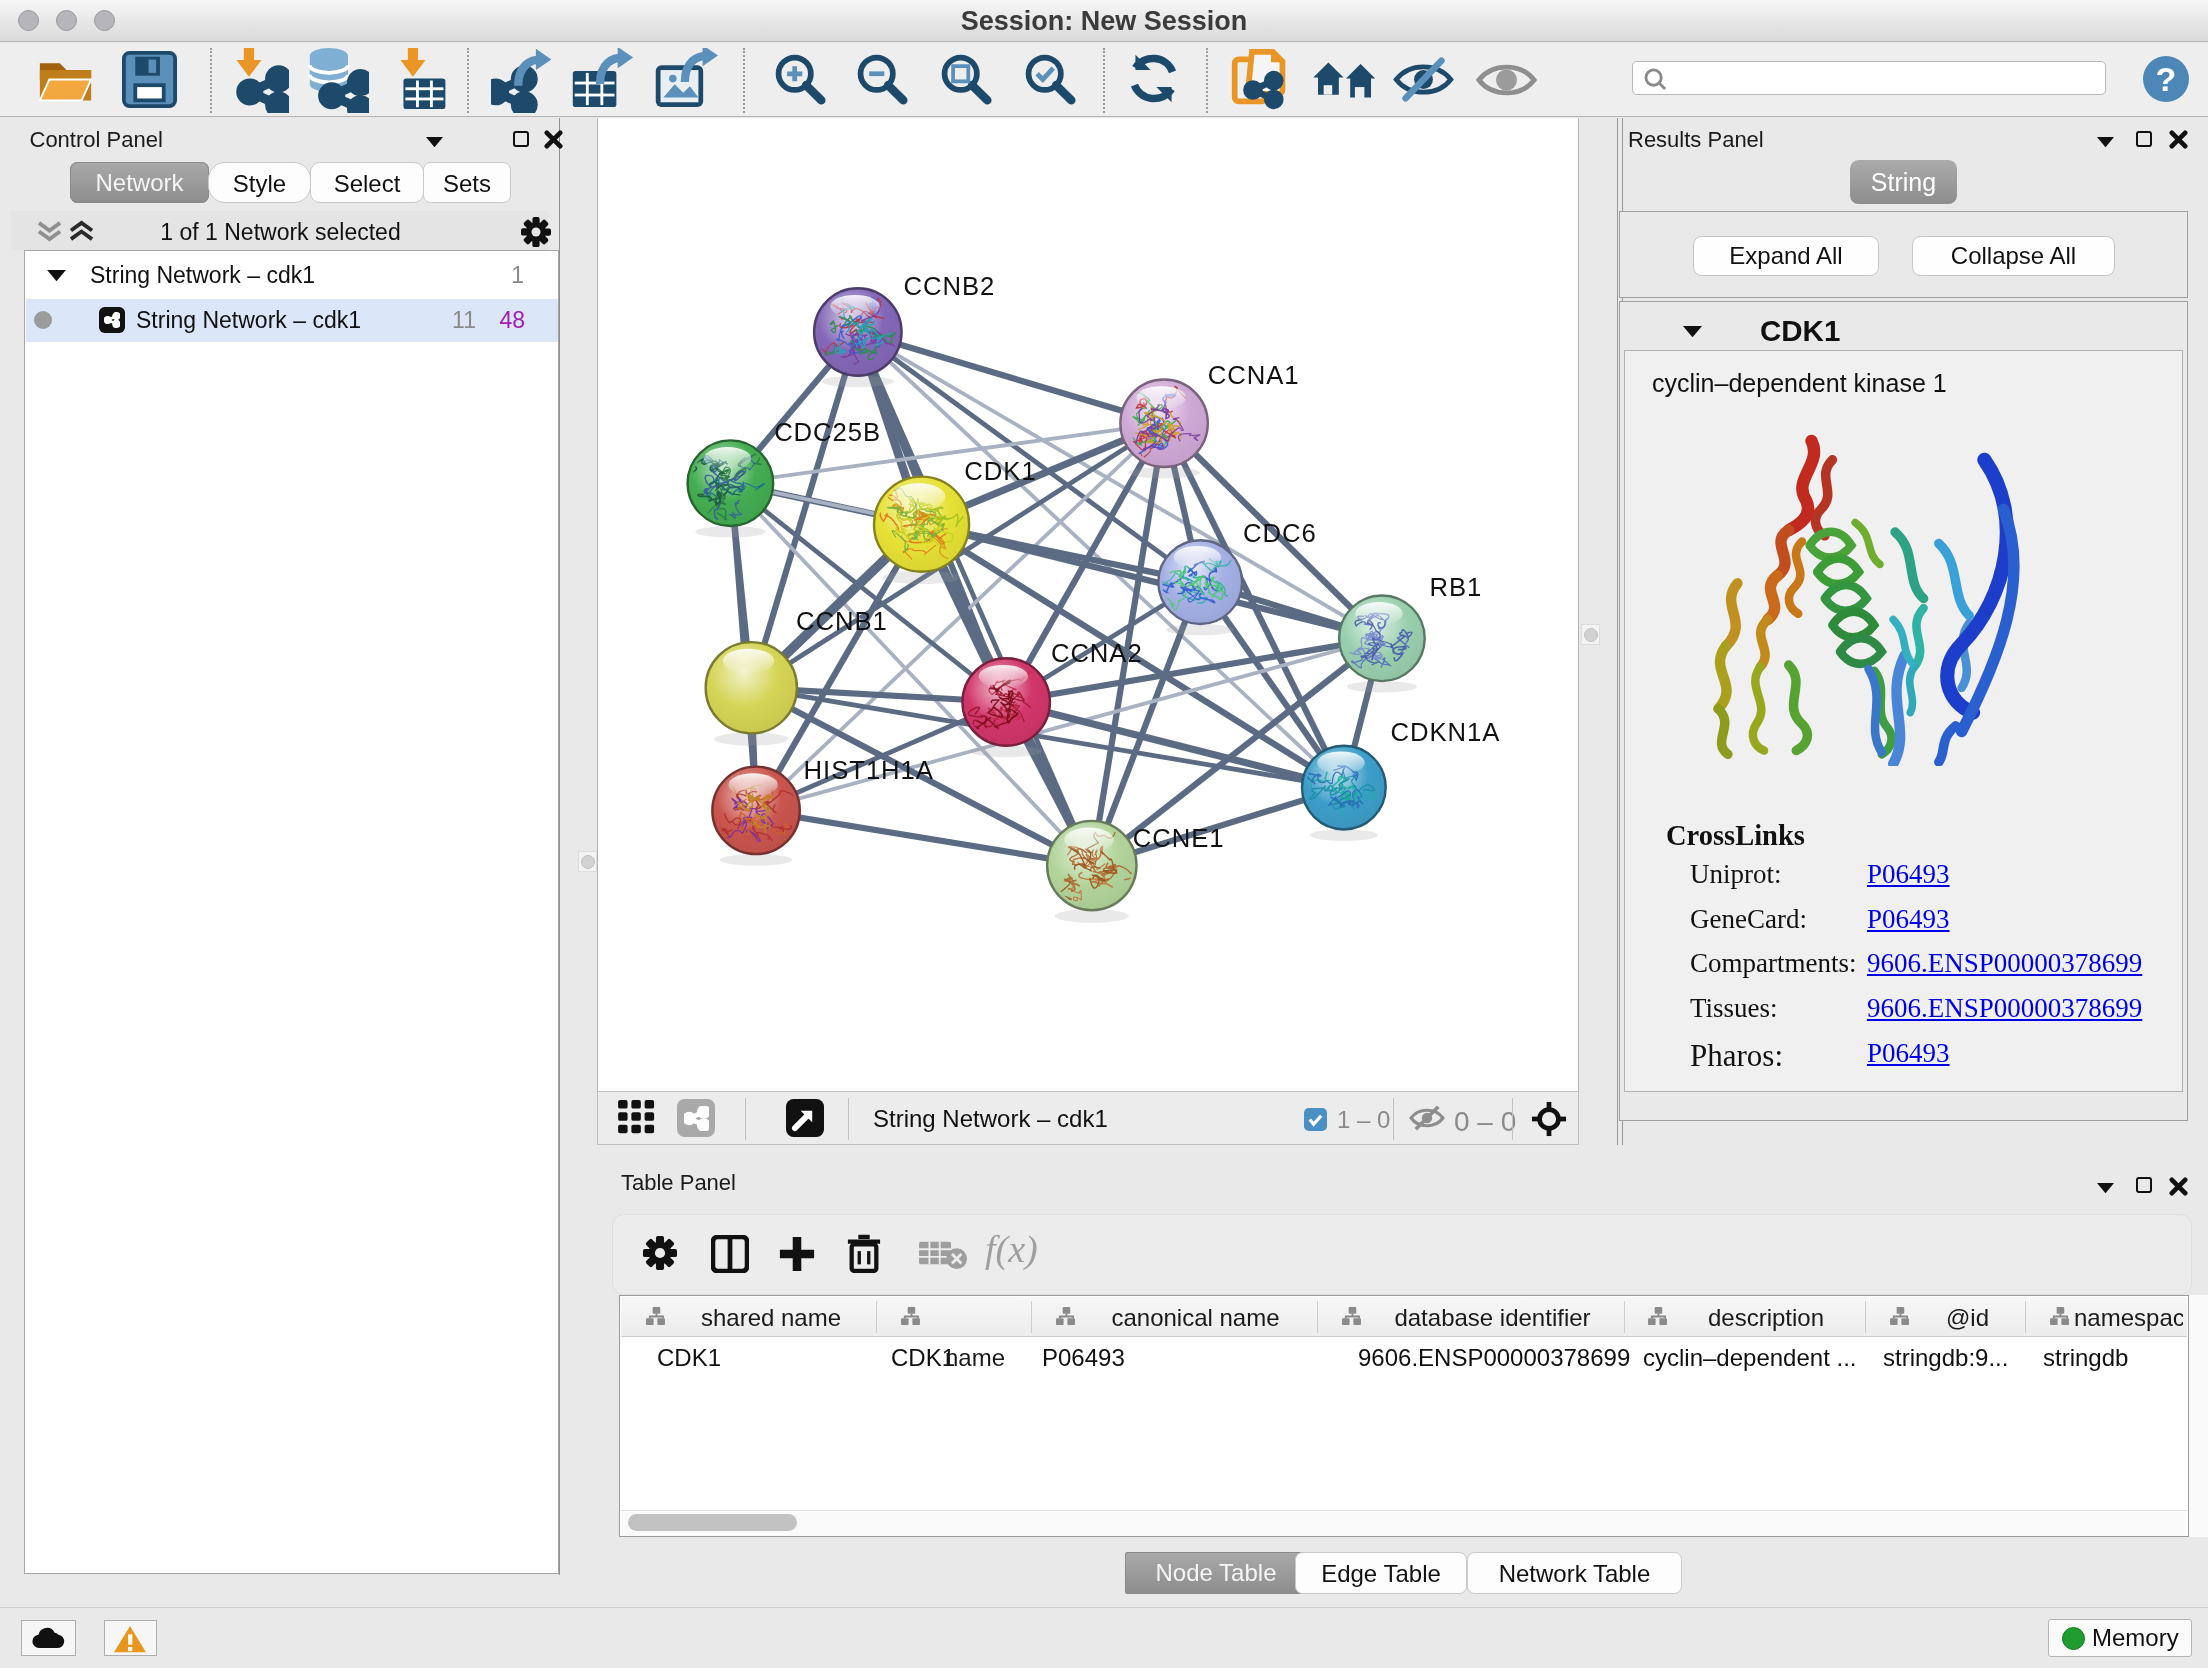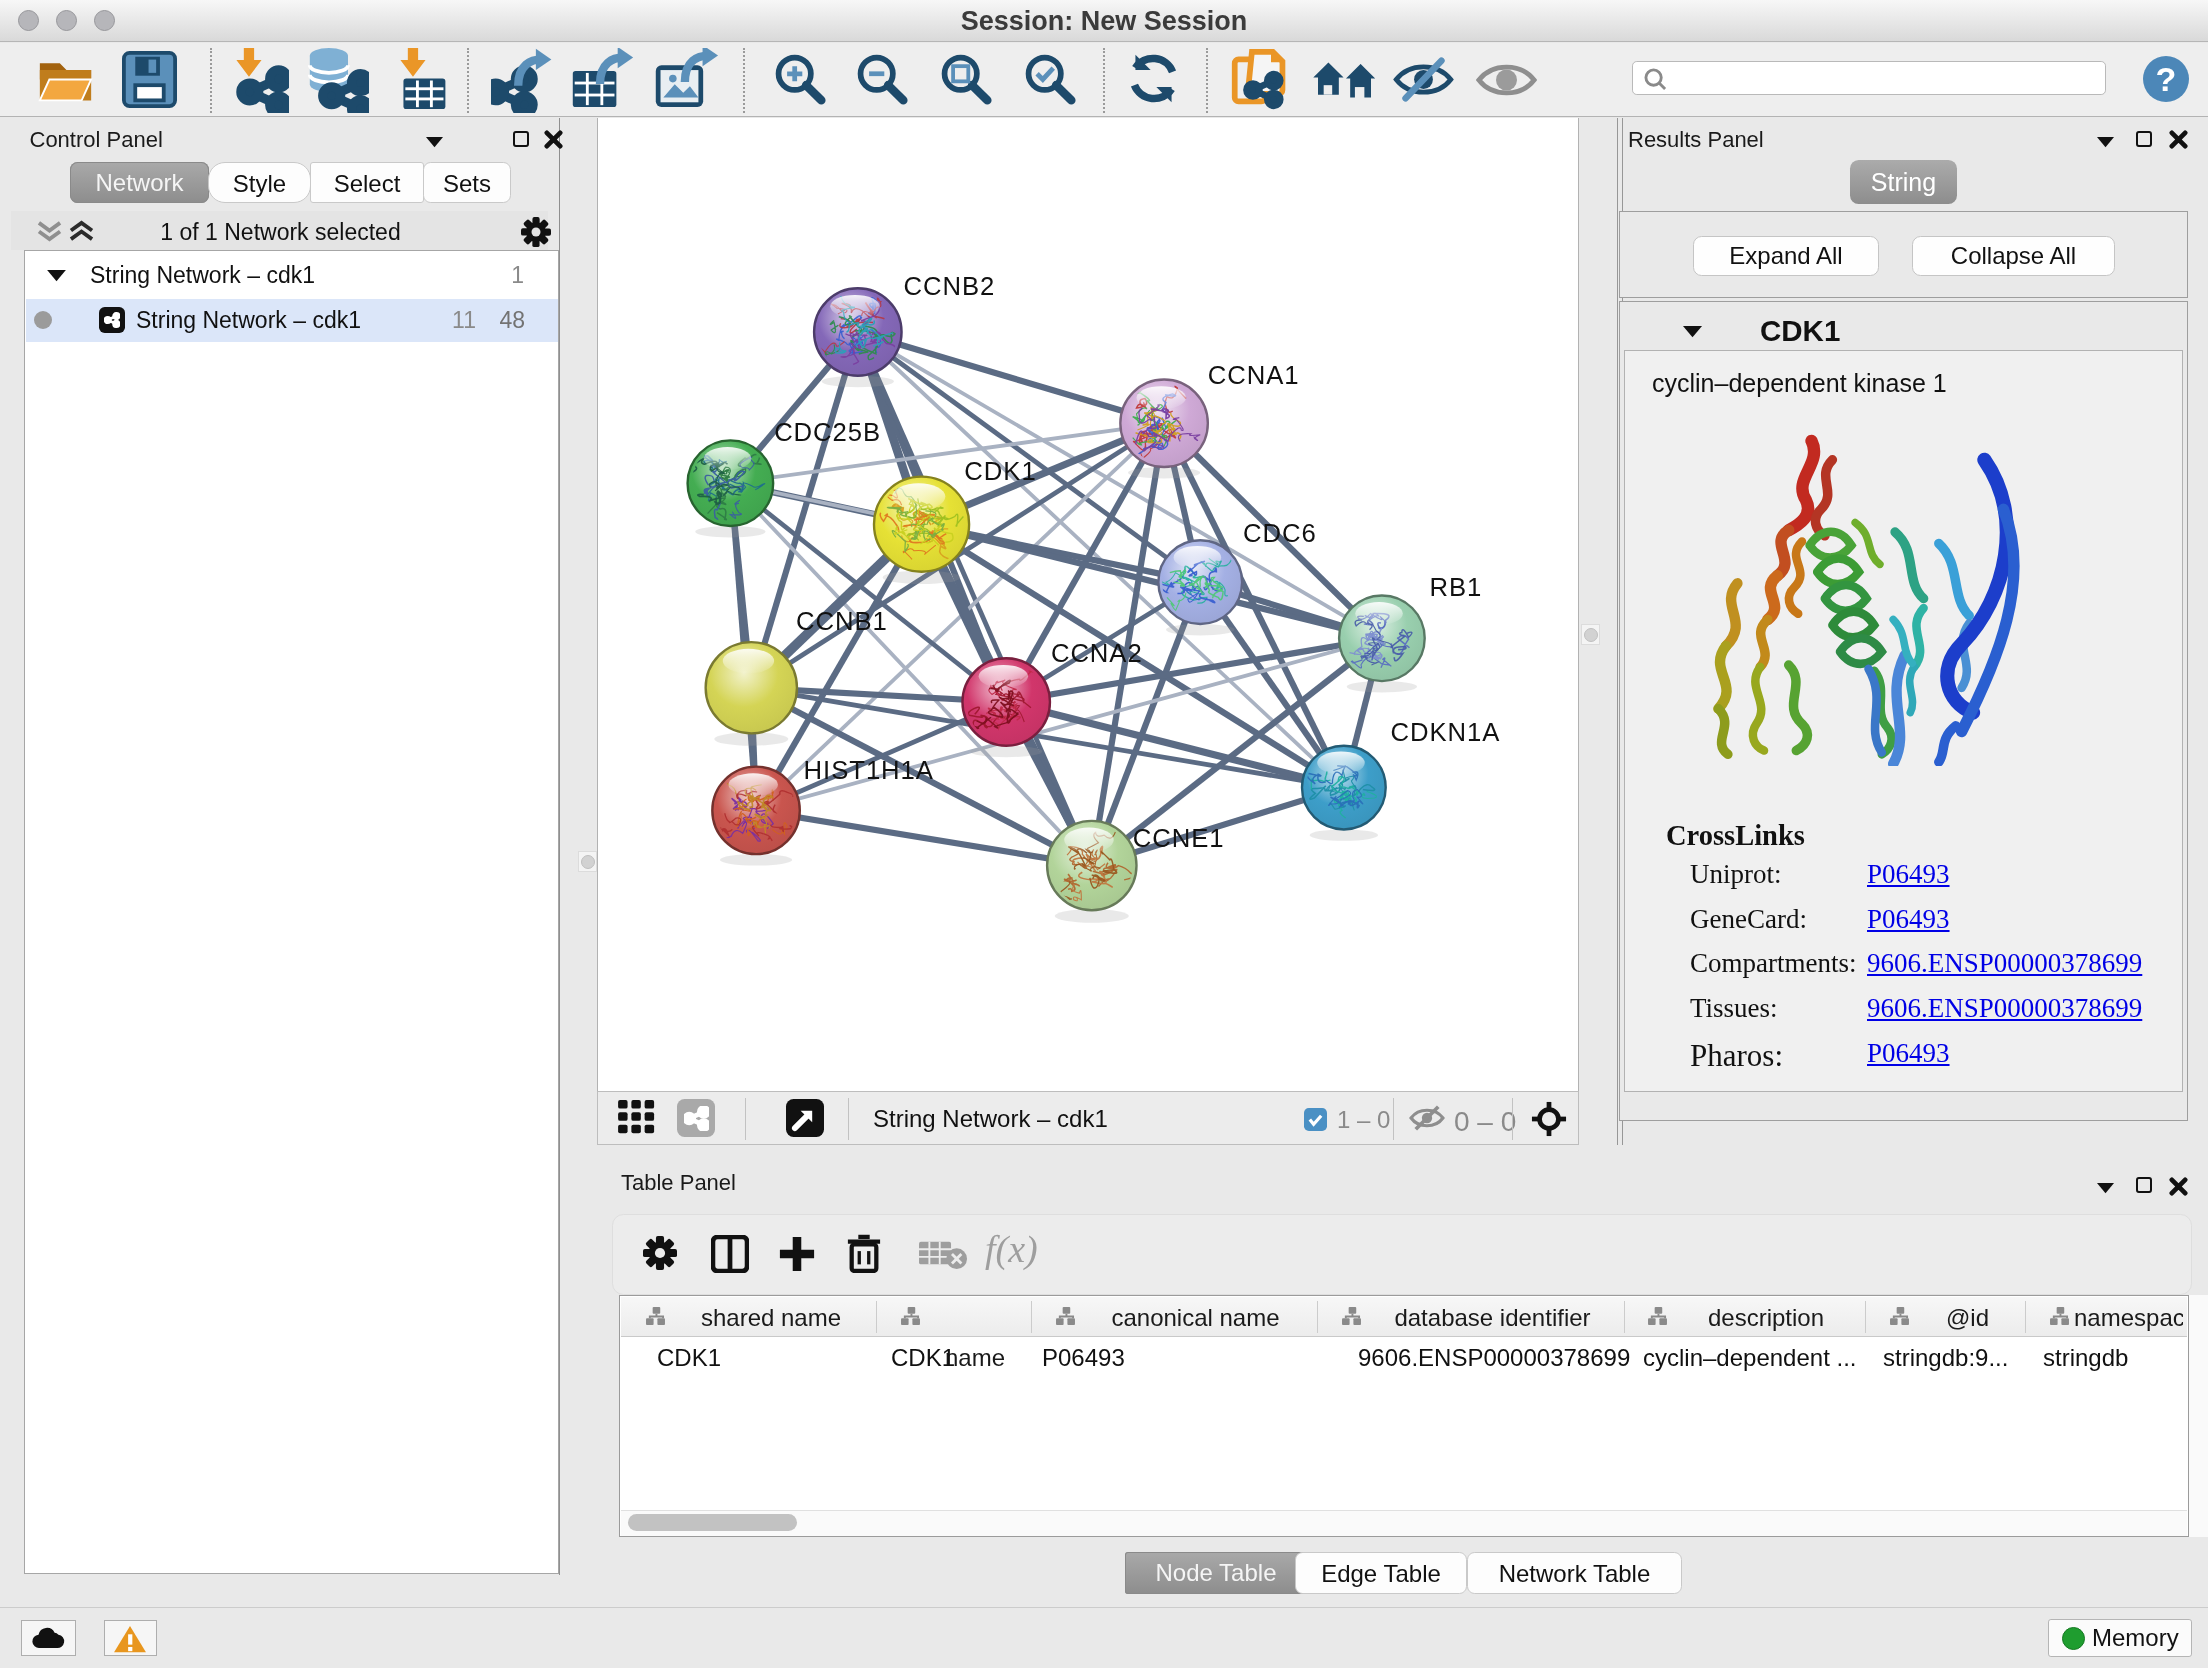--- a/index.html
+++ b/index.html
@@ -171,21 +171,21 @@
 border-radius:2.9px;box-sizing:border-box;"></div>
 <svg class="abs" style="left:544px;top:130px" width="19" height="19" viewBox="0 0 20 20">
       <path d="M3 3 L17 17 M17 3 L3 17" stroke="#111" stroke-width="5" stroke-linecap="round"></path>
     </svg>
 <div class="abs" style="left:70px;top:162px;width:139px;height:41px;border-radius:7.6px;
 background:linear-gradient(#a9a9a9,#8d8d8d);color:#f5f5f5;font-size:24px;text-align:center;
 line-height:41px;box-shadow:inset 0 0 0 1px #8a8a8a;">Network</div>
 <div class="abs" style="left:208px;top:162px;width:103px;height:41px;border-radius:17px;
 background:#fdfdfd;border:1px solid #c9c9c9;box-sizing:border-box;color:#111;font-size:24px;
 text-align:center;line-height:41px;">Style</div>
-<div class="abs" style="left:310px;top:162px;width:114px;height:41px;border-radius:3px;
+<div class="abs" style="left:310px;top:162px;width:114px;height:41px;border-radius:10px;
 background:#fdfdfd;border:1px solid #c9c9c9;box-sizing:border-box;color:#111;font-size:24px;
 text-align:center;line-height:41px;">Select</div>
 <div class="abs" style="left:423px;top:162px;width:88px;height:41px;border-radius:7.6px;
 background:#fdfdfd;border:1px solid #c9c9c9;box-sizing:border-box;color:#111;font-size:24px;
 text-align:center;line-height:41px;">Sets</div>
 <div class="abs" style="left:11.4px;top:211px;width:537px;height:39px;background:#e4e4e4;"></div>
 <svg class="abs" style="left:36px;top:220px" width="27" height="23" viewBox="0 0 28 24">
       <path d="M3 3 L14 11 L25 3 M3 12 L14 20 L25 12" stroke="#8f8f8f" stroke-width="4" fill="none"></path>
     </svg>
 <svg class="abs" style="left:68px;top:220px" width="27" height="23" viewBox="0 0 28 24">
@@ -220,21 +220,21 @@
       <g stroke="#fff" stroke-width="2.97" fill="#fff">
         <line x1="3.88" y1="8.5" x2="13.120000000000001" y2="4.32"></line>
         <line x1="3.88" y1="8.5" x2="13.120000000000001" y2="12.68"></line>
         <circle cx="3.88" cy="8.5" r="2.8600000000000003"></circle>
         <circle cx="13.120000000000001" cy="4.32" r="2.8600000000000003"></circle>
         <circle cx="13.120000000000001" cy="12.68" r="2.8600000000000003"></circle>
       </g>
     </svg>
 <div class="abs" style="left:136px;top:307px;font-size:23px;color:#111;">String Network – cdk1</div>
 <div class="abs" style="left:428px;top:307px;width:48px;text-align:right;font-size:23px;color:#8a8a8a;">11</div>
-<div class="abs" style="left:477px;top:307px;width:48px;text-align:right;font-size:23px;color:#737373;">48</div>
+<div class="abs" style="left:477px;top:307px;width:48px;text-align:right;font-size:23px;color:#a21caf;">48</div>
 <div class="abs" style="left:578px;top:851px;width:19px;height:21px;background:#f4f4f4;
 border:1px solid #dcdcdc;box-sizing:border-box;"></div>
 <div class="abs" style="left:581px;top:855px;width:14.3px;height:14.3px;border-radius:50%;
 background:#d2d2d2;border:1px solid #c0c0c0;box-sizing:border-box;"></div>
 <div class="abs" style="left:597px;top:118px;width:982px;height:973px;background:#ffffff;
 border-left:1.9px solid #b2b2b2;border-right:1.9px solid #b2b2b2;box-sizing:border-box;"></div>
 <svg class="abs" style="left:597px;top:118px;" width="982" height="973" viewBox="0 0 1032 1023">
       <defs>
         <radialGradient id="gCCNB2" cx="42%" cy="34%" r="78%">
 <stop offset="0%" stop-color="#dad1e9"></stop>

